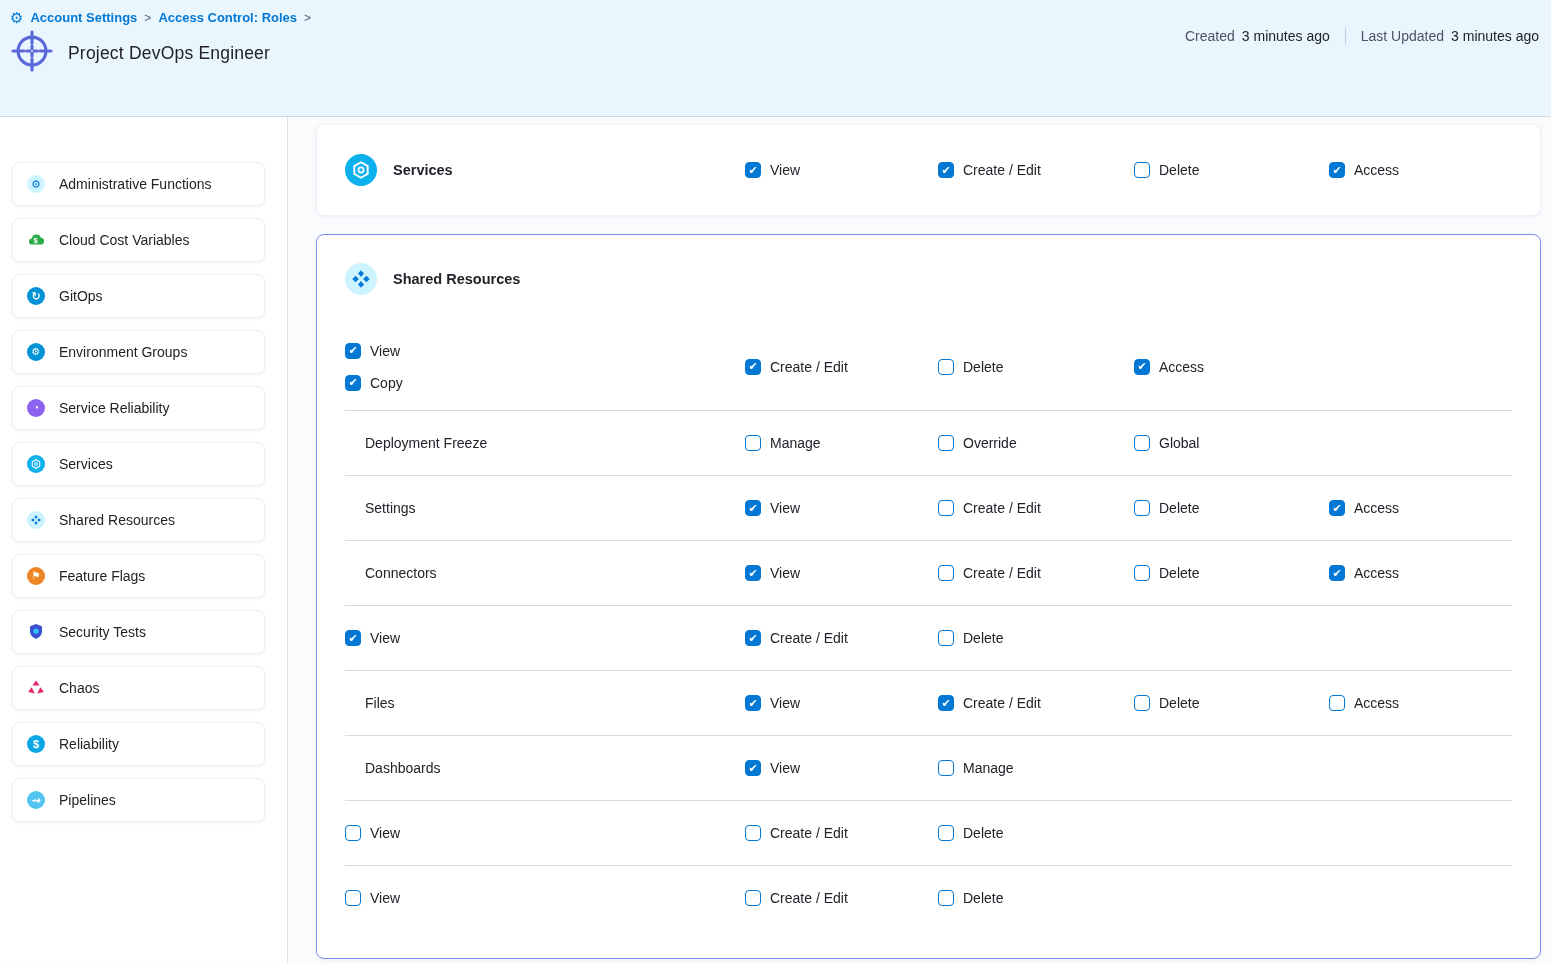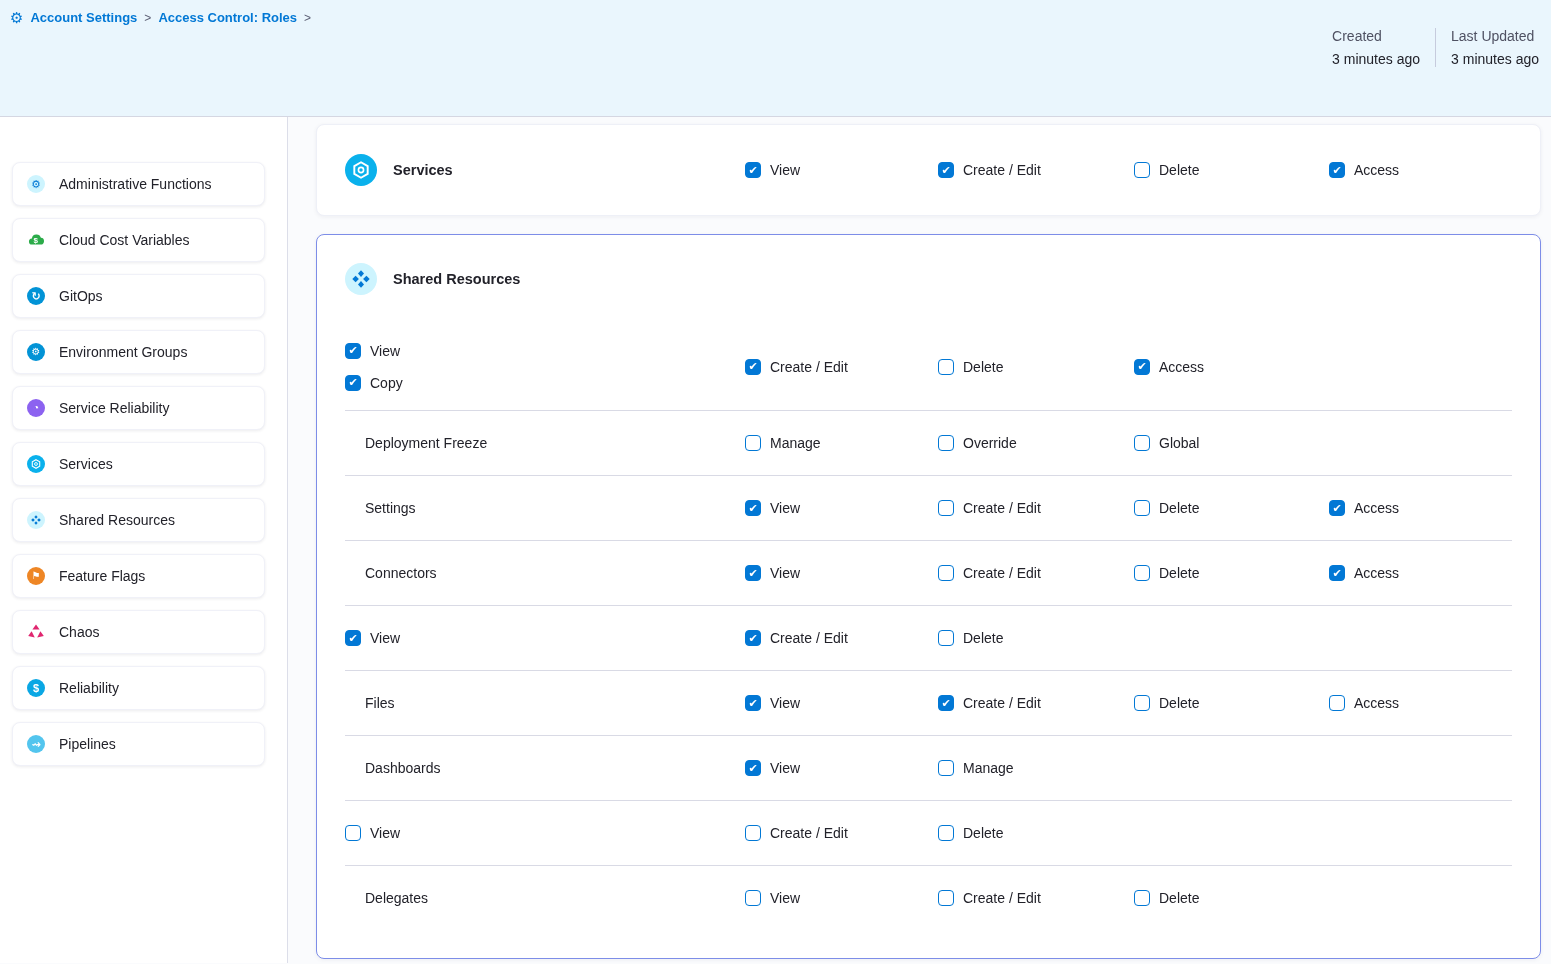--- a/index.html
+++ b/index.html
@@ -10,21 +10,21 @@
   }
   
   .topbar { position:relative; height:117px; background:#eaf6fd; border-bottom:1px solid #d5d7e2; padding:10px 14px 0 10px; }
   .breadcrumb { display:flex; align-items:center; gap:7px; font-size:13px; font-weight:bold; }
   .breadcrumb .bc-link { color:#0278d5; text-decoration:none; cursor:pointer; }
   .bc-gear { color:#0278d5; font-size:15px; line-height:1; }
   .bc-sep { color:#5c5f74; font-weight:normal; font-size:12px; }
   .title-row { display:flex; align-items:center; margin-top:4px; }
   .title-row h1 { font-size:17.5px; font-weight:500; margin-left:14px; letter-spacing:.2px; }
   .meta { position:absolute; top:28px; right:12px; display:flex; gap:15px; font-size:14px; }
-  .meta-col { display:flex; flex-direction:column; gap:7px; }
+  .meta-col { display:flex; gap:7px; }
   .meta-label { color:#4f5162; }
   .meta-value { color:#22222a; }
   .meta-divider { width:1px; background:#c6cbdd; }
   
   .layout { display:flex; height:846px; }
   .sidebar { width:288px; background:#fff; border-right:1px solid #dcdee9; padding:45px 0 0 12px; flex:none; }
   .side-card {
     width:253px; height:44px; margin-bottom:12px; background:#fff;
     border:1px solid #f0f1f8; border-radius:8px;
     box-shadow:0 1px 3px rgba(40,41,61,.09);
@@ -61,20 +61,27 @@
 
 <div class="page">
   <header class="topbar">
     <div class="breadcrumb">
       <span class="bc-gear">⚙</span>
       <a class="bc-link">Account Settings</a>
       <span class="bc-sep">&gt;</span>
       <a class="bc-link">Access Control: Roles</a>
       <span class="bc-sep">&gt;</span>
     </div>
+    <div class="title-row">
+      <span id="role-icon"><svg width="44" height="44" viewBox="0 0 24 24" fill="none" stroke="#5a67d8" stroke-width="1.7" stroke-linecap="round">
+            <circle cx="12" cy="12" r="7.6"></circle>
+            <path d="M12 1.6v6M12 16.4v6M1.6 12h6M16.4 12h6M12 9.2v1.6M12 13.2v1.6M9.2 12h1.6M13.2 12h1.6"></path>
+          </svg></span>
+      <h1>Project DevOps Engineer</h1>
+    </div>
     <div class="meta">
       <div class="meta-col">
         <span class="meta-label">Created</span>
         <span class="meta-value">3 minutes ago</span>
       </div>
       <div class="meta-divider"></div>
       <div class="meta-col">
         <span class="meta-label">Last Updated</span>
         <span class="meta-value">3 minutes ago</span>
       </div>
@@ -134,20 +141,29 @@
               <path d="M2.4 3.8 4.6 6 2.4 8.2 .2 6z"></path>
             </svg>
           </span>
           <span>Shared Resources</span>
         </div>
         <div class="side-card">
           <span class="icon-badge" style="width:18px;height:18px;background:#ee8625">
             <span class="glyph" style="color:#fff;font-size:10px">⚑</span>
           </span>
           <span>Feature Flags</span>
+        </div>
+        <div class="side-card">
+          <span style="display:inline-flex">
+            <svg width="18" height="18" viewBox="0 0 18 18">
+              <path d="M9 1 15 3.2v4.9c0 4-2.5 6.4-6 7.9-3.5-1.5-6-3.9-6-7.9V3.2z" fill="#3b4fd0"></path>
+              <circle cx="9" cy="8.2" r="2.6" fill="#29c7f6"></circle>
+            </svg>
+          </span>
+          <span>Security Tests</span>
         </div>
         <div class="side-card">
           <span style="display:inline-flex">
             <svg width="18" height="18" viewBox="0 0 18 18" fill="#e0266f">
               <path d="M9 1.5 12.6 6.4 5.4 6.4z"></path>
               <path d="M13.4 8.2 10.2 14.4 16.8 13z"></path>
               <path d="M4.6 8.2 7.8 14.4 1.2 13z"></path>
             </svg>
           </span>
           <span>Chaos</span>
@@ -404,21 +420,20 @@
               </div>
               <div class="cell">
                 <label class="cb">
                   <span class="box "></span>
                   <span class="cb-t">Delete</span>
                 </label>
               </div>
               <div class="cell"></div>
             </div>
             <div class="perm-row">
-              <div class="row-label">Delegates</div>
               <div class="cell">
                 <label class="cb">
                   <span class="box "></span>
                   <span class="cb-t">View</span>
                 </label>
               </div>
               <div class="cell">
                 <label class="cb">
                   <span class="box "></span>
                   <span class="cb-t">Create / Edit</span>

